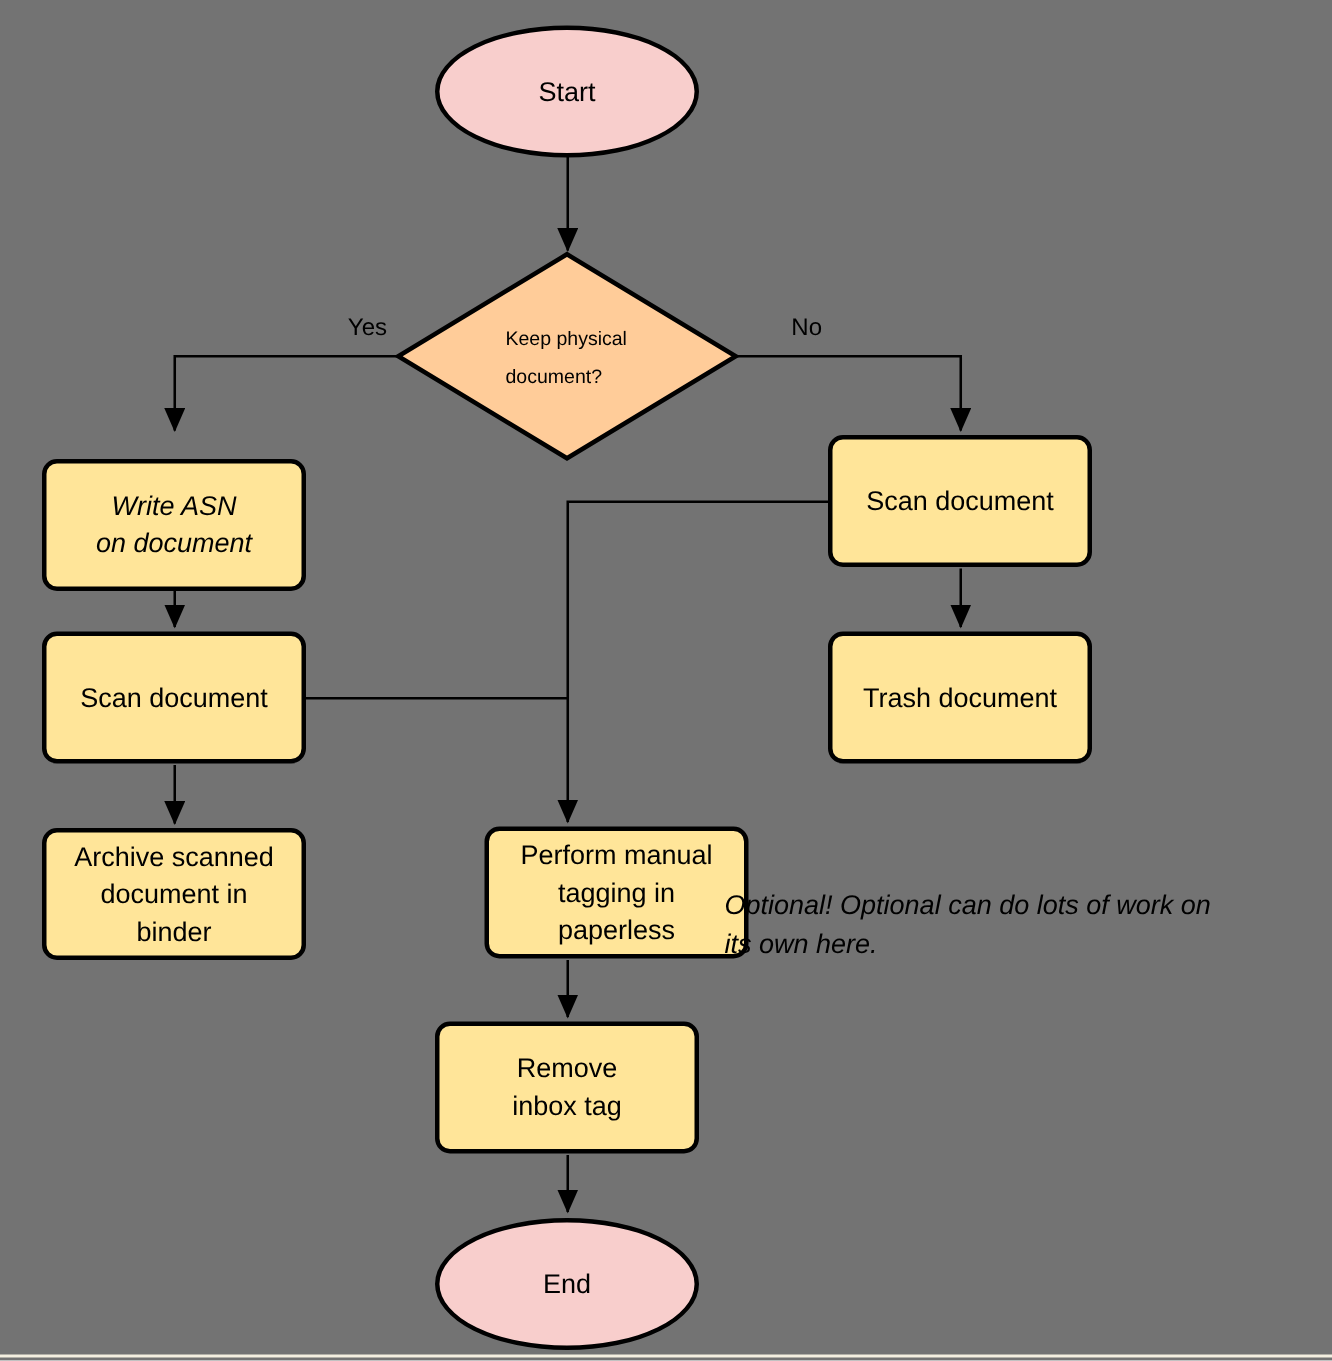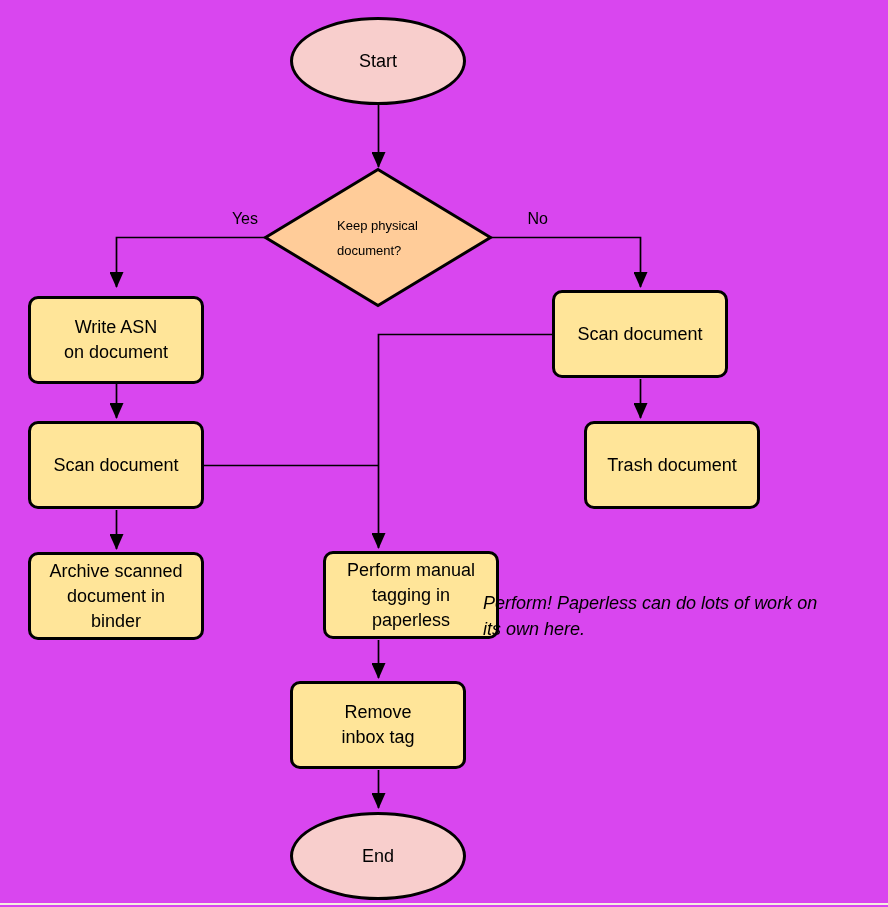--- a/index.html
+++ b/index.html
@@ -1,19 +1,19 @@
 <!DOCTYPE html>
 <html><head>
 <meta charset="utf-8">
 <style>
   html, body { margin: 0; padding: 0; background: #ffffff; }
   #canvas {
     position: relative;
     width: 888px; height: 907px;
-    background: #d946ef;
+    background: #737373;
     font-family: "Liberation Sans", sans-serif;
     color: #000000;
     overflow: hidden;
   }
   #edges { position: absolute; left: 0; top: 0; width: 888px; height: 907px; }
   .node {
     position: absolute;
     box-sizing: border-box;
     width: 176px; height: 88px;
     border: 3px solid #000000;
@@ -40,25 +40,25 @@
   #yes-label { left: 198px; top: 209px; width: 60px; }
   #no-label  { left: 492px; top: 209px; width: 56px; }
   #annotation {
     position: absolute;
     left: 483px; top: 591px; width: 402px;
     font-size: 18px; line-height: 25.5px;
     font-style: italic;
     white-space: pre-line;
   }
   #node-start        { left: 290px; top: 17px;  }
-  #node-write-asn    { left: 28px;  top: 296px; }
+  #node-write-asn    { left: 28px;  top: 306px; font-style: italic; }
   #node-scan-left    { left: 28px;  top: 421px; }
   #node-archive      { left: 28px;  top: 552px; }
   #node-scan-right   { left: 552px; top: 290px; }
-  #node-trash        { left: 584px; top: 421px; }
+  #node-trash        { left: 552px; top: 421px; }
   #node-tagging      { left: 290px; top: 551px; margin-left: 33px; }
   #node-remove-inbox { left: 290px; top: 681px; }
   #node-end          { left: 290px; top: 812px; }
   #bottom-border {
     position: absolute; left: 0; top: 903px; width: 888px; height: 2px;
     background: #f4efe0;
   }
 </style>
 </head>
 <body>
@@ -107,21 +107,21 @@
 binder</div>
 
   <div class="node" id="node-scan-right">Scan document</div>
 
   <div class="node" id="node-trash">Trash document</div>
 
   <div class="node" id="node-tagging">Perform manual
 tagging in
 paperless</div>
 
-  <div id="annotation">Perform! Paperless can do lots of work on
+  <div id="annotation">Optional! Optional can do lots of work on
 its own here.</div>
 
   <div class="node terminal" id="node-end">End</div>
 
   <div class="node" id="node-remove-inbox">Remove
 inbox tag</div>
 
   <div id="bottom-border"></div>
 
 </div>

